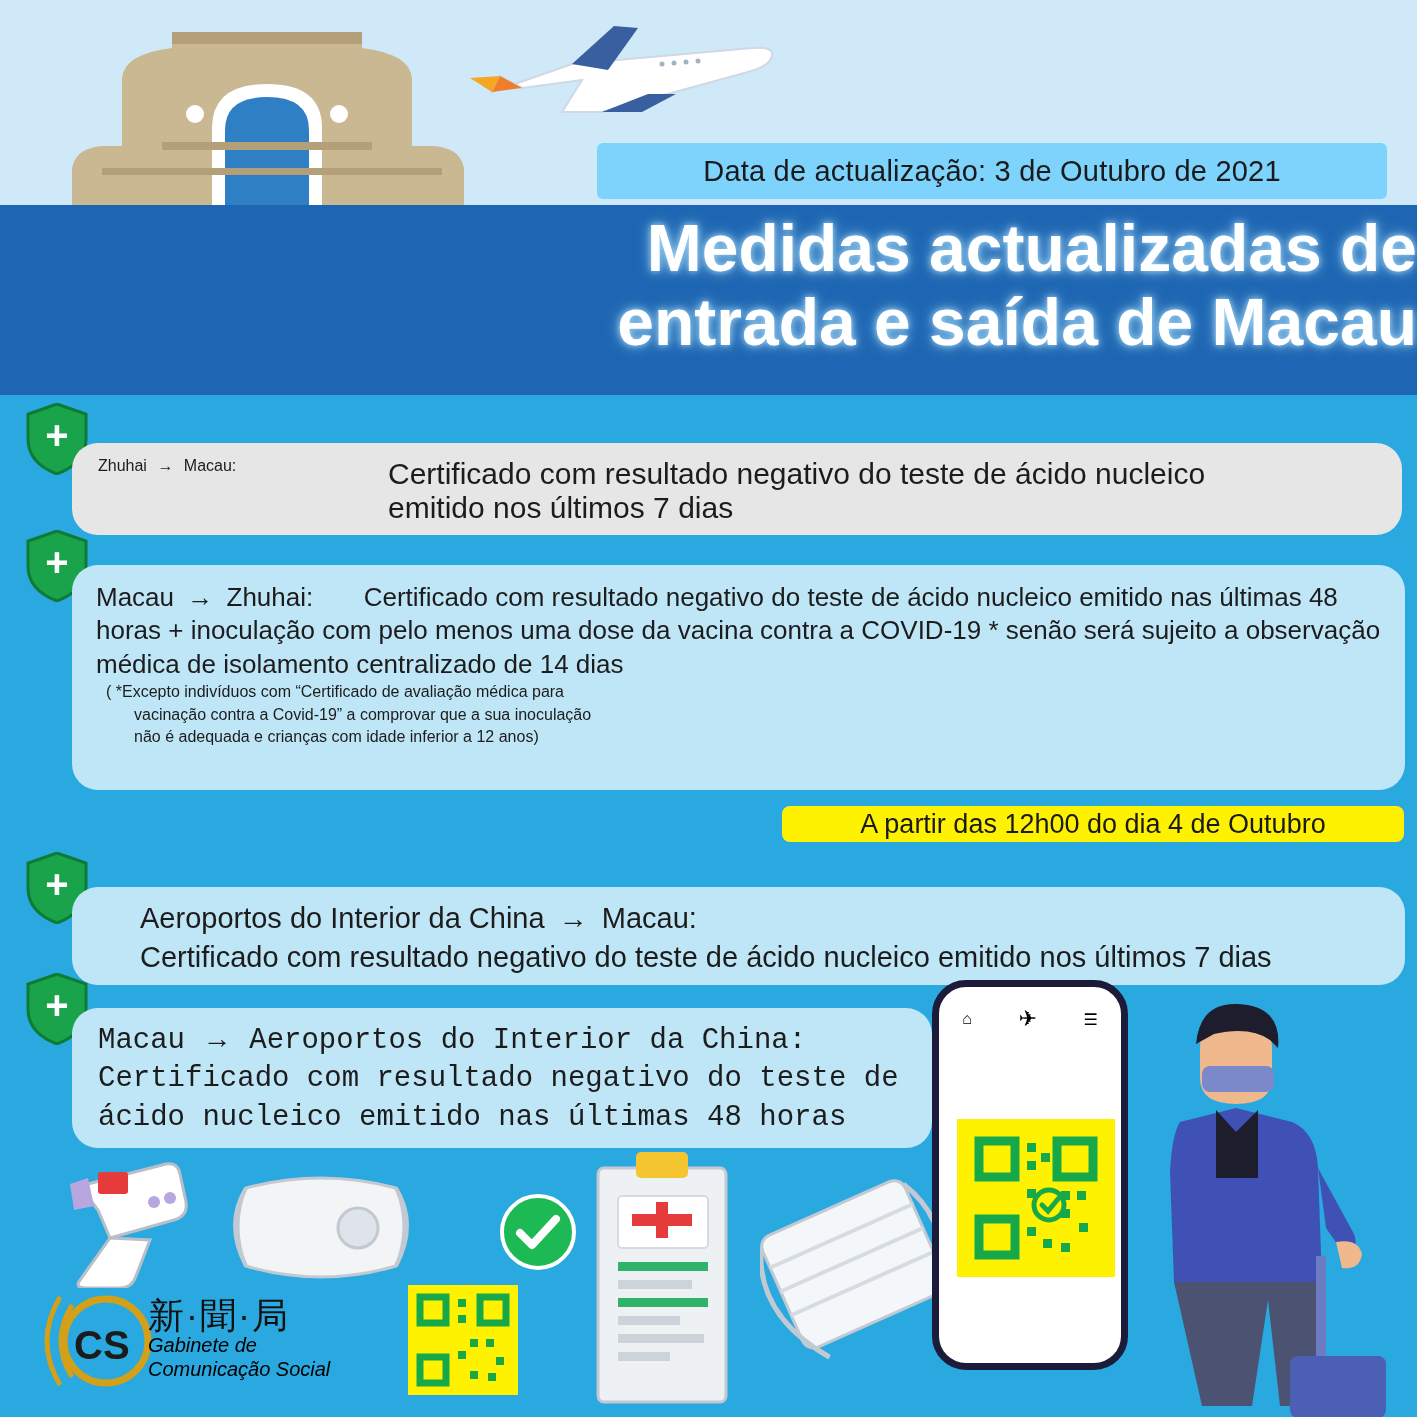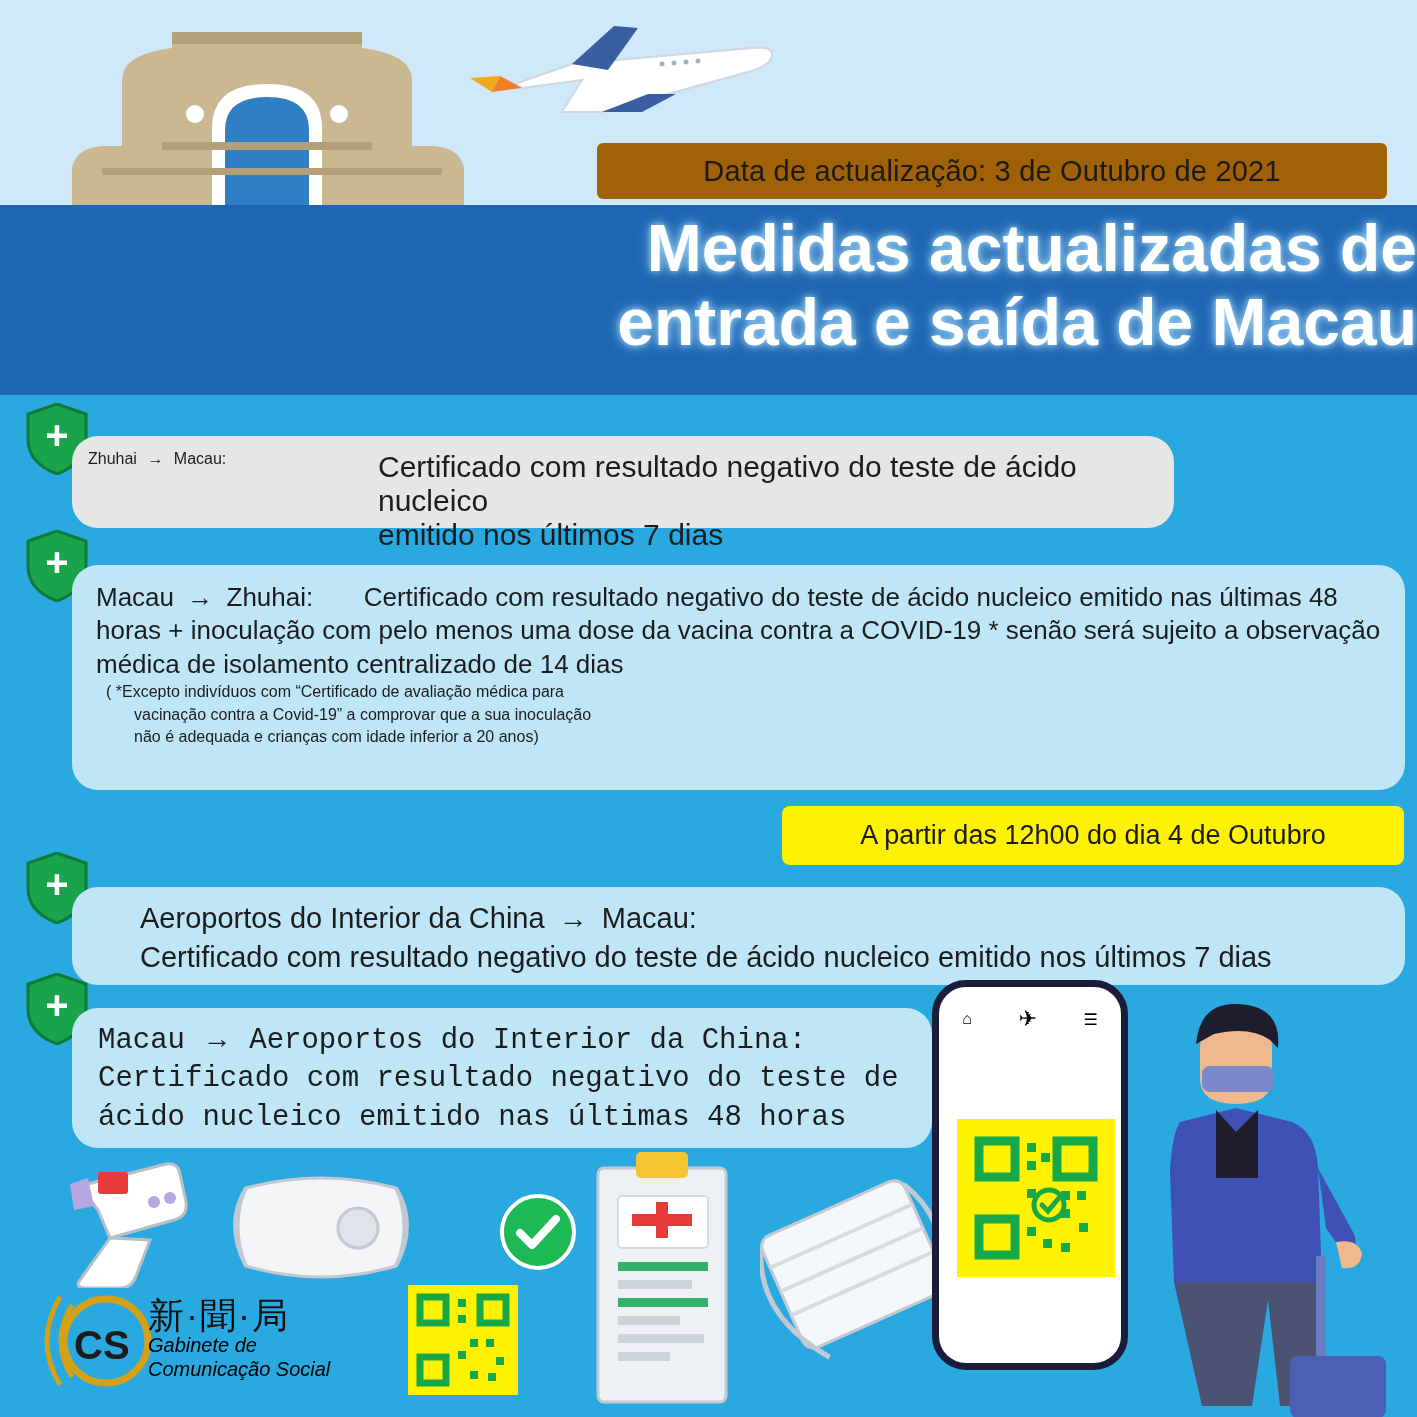--- a/index.html
+++ b/index.html
@@ -19,21 +19,21 @@
   }
   
   .arch{ position:absolute; left:62px; top:18px; width:430px; height:190px; }
   .arch svg{ display:block; }
   
   .plane{ position:absolute; left:452px; top:20px; width:330px; height:100px; }
 
   
   .date-ribbon{
     position:absolute; left:597px; top:143px; width:790px; height:56px;
-    background:#a16207; border-radius:6px;
+    background:#7dd3fc; border-radius:6px;
     display:flex; align-items:center; justify-content:center;
     color:#1a1a1a; font-size:29px; letter-spacing:.2px;
   }
 
   
   .title-band{
     position:absolute; left:0; top:205px; width:1417px; height:190px;
     background:#1e66b3;
   }
   .title{
@@ -60,29 +60,29 @@
 
   
   .block{
     position:absolute;
     border-radius:26px;
     color:#1c1c1c;
   }
   .b-grey{ background:#e6e6e6; }
   .b-light{ background:#bfe6f7; }
 
-  .row1{ left:72px; top:41px; width:1102px; height:92px; padding:14px 16px; }
+  .row1{ left:72px; top:48px; width:1330px; height:92px; padding:14px 26px; }
   .row1 .txt{ font-size:30px; }
 
   .row2{ left:72px; top:170px; width:1333px; height:225px; padding:16px 24px 10px 24px; }
   .row2 .main{ font-size:26px; line-height:1.28; }
   .row2 .note{ font-size:16px; line-height:1.42; margin-top:0; padding-left:10px; }
 
   .yellow2{
-    position:absolute; left:782px; top:411px; width:622px; height:59px;
+    position:absolute; left:782px; top:411px; width:622px; height:36px;
     background:#fff200; border-radius:8px;
     display:flex; align-items:center; justify-content:center;
     font-size:27px; color:#1a1a1a;
   }
 
   .row3{ left:72px; top:492px; width:1333px; height:98px; padding:12px 26px; }
   .row3 .l1, .row3 .l2{ font-size:29px; line-height:1.35;margin-left:42px; }
 
   .row4{ left:72px; top:613px; width:860px; height:140px; padding:14px 26px;font-family:Liberation Mono, monospace; }
   .row4 .l{ font-size:29px; line-height:1.32; }
@@ -183,21 +183,21 @@
     <div class="main">
       <span>Macau</span>
       <span class="arrow">→</span>
       <span>Zhuhai:</span>
       <span style="display:inline-block; width:36px;"></span>
       <span>Certificado com resultado negativo do teste de ácido nucleico emitido nas últimas 48 horas + inoculação com pelo menos uma dose da vacina contra a COVID-19 * senão será sujeito a observação médica de isolamento centralizado de 14 dias</span>
     </div>
     <div class="note">
       <div>( *Excepto indivíduos com   “Certificado de avaliação médica para</div>
       <div style="padding-left:28px;">vacinação contra a Covid-19”   a comprovar que a sua inoculação</div>
-      <div style="padding-left:28px;">não é adequada e crianças com idade inferior a 20 anos)</div>
+      <div style="padding-left:28px;">não é adequada e crianças com idade inferior a 12 anos)</div>
     </div>
   </div>
 
   <div class="yellow2">
     <span>A partir das 12h00 do dia 4 de Outubro</span>
   </div>
 
   <div class="shield" style="left:26px; top:457px;">
     <svg width="62" height="72" viewBox="0 0 62 72">
         <path d="M31 1 L60 11 V36 Q60 60 31 71 Q2 60 2 36 V11 Z" fill="#19a44b" stroke="#0d7a36" stroke-width="3"></path>

